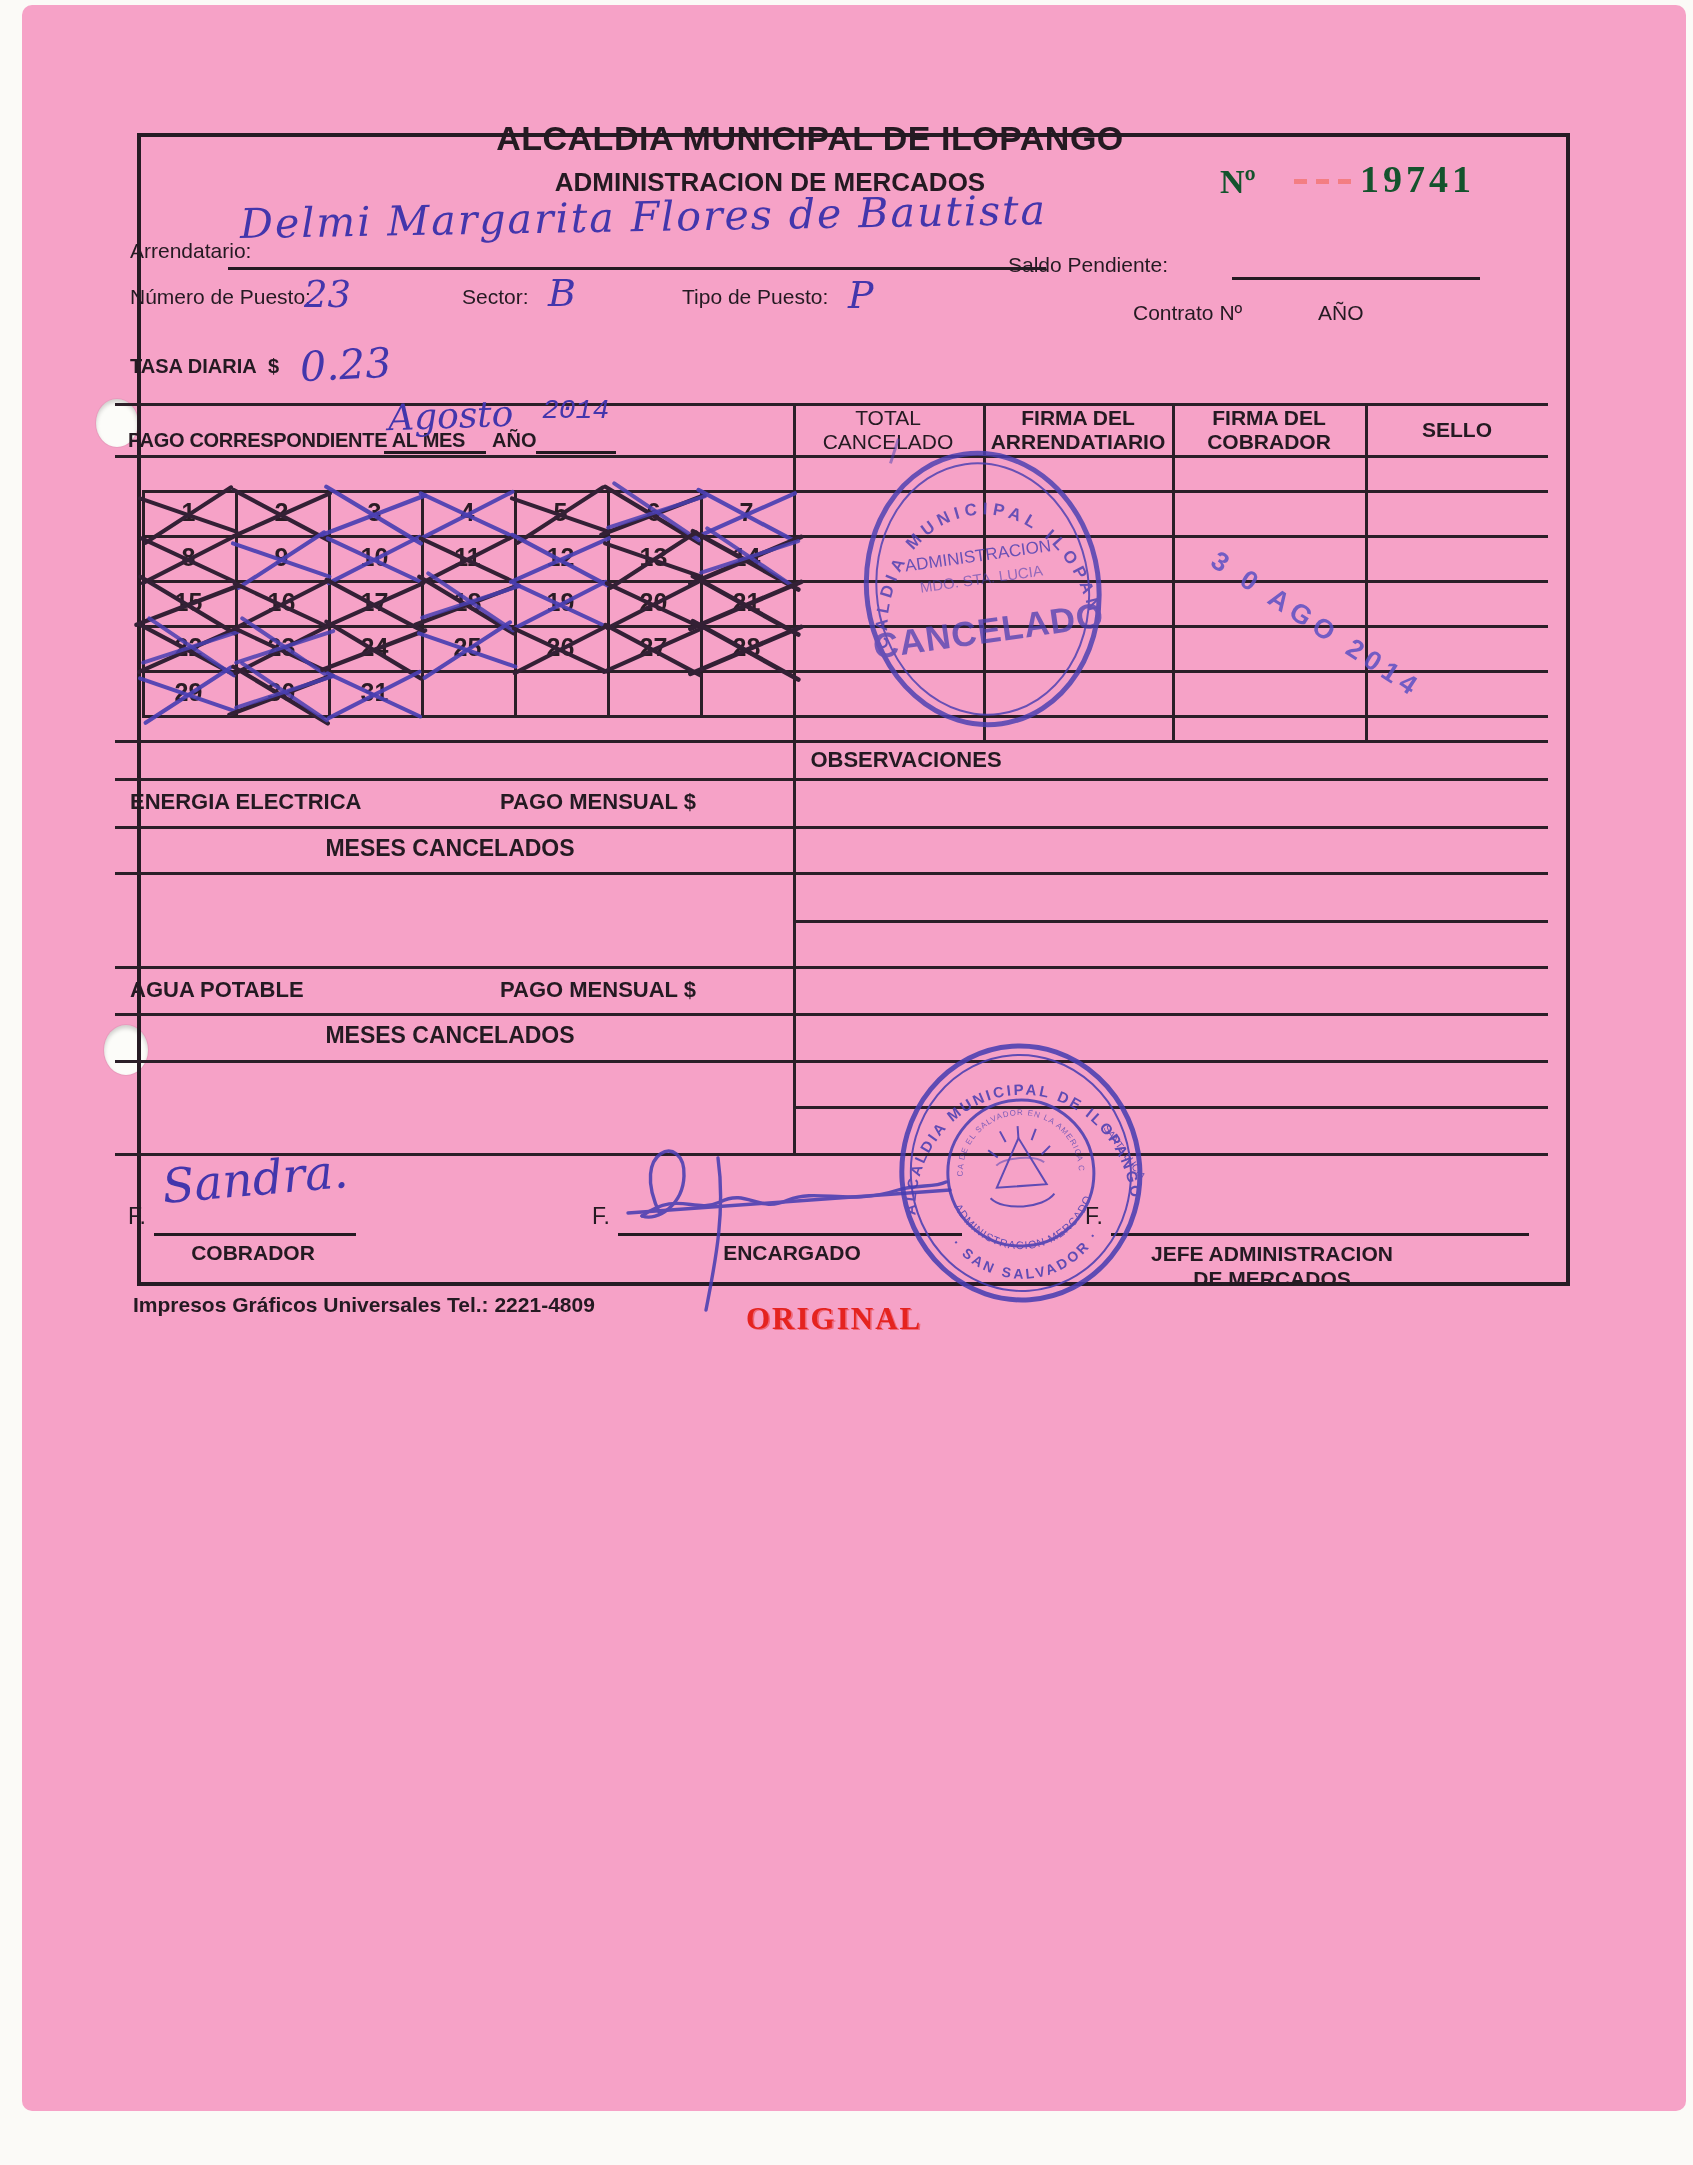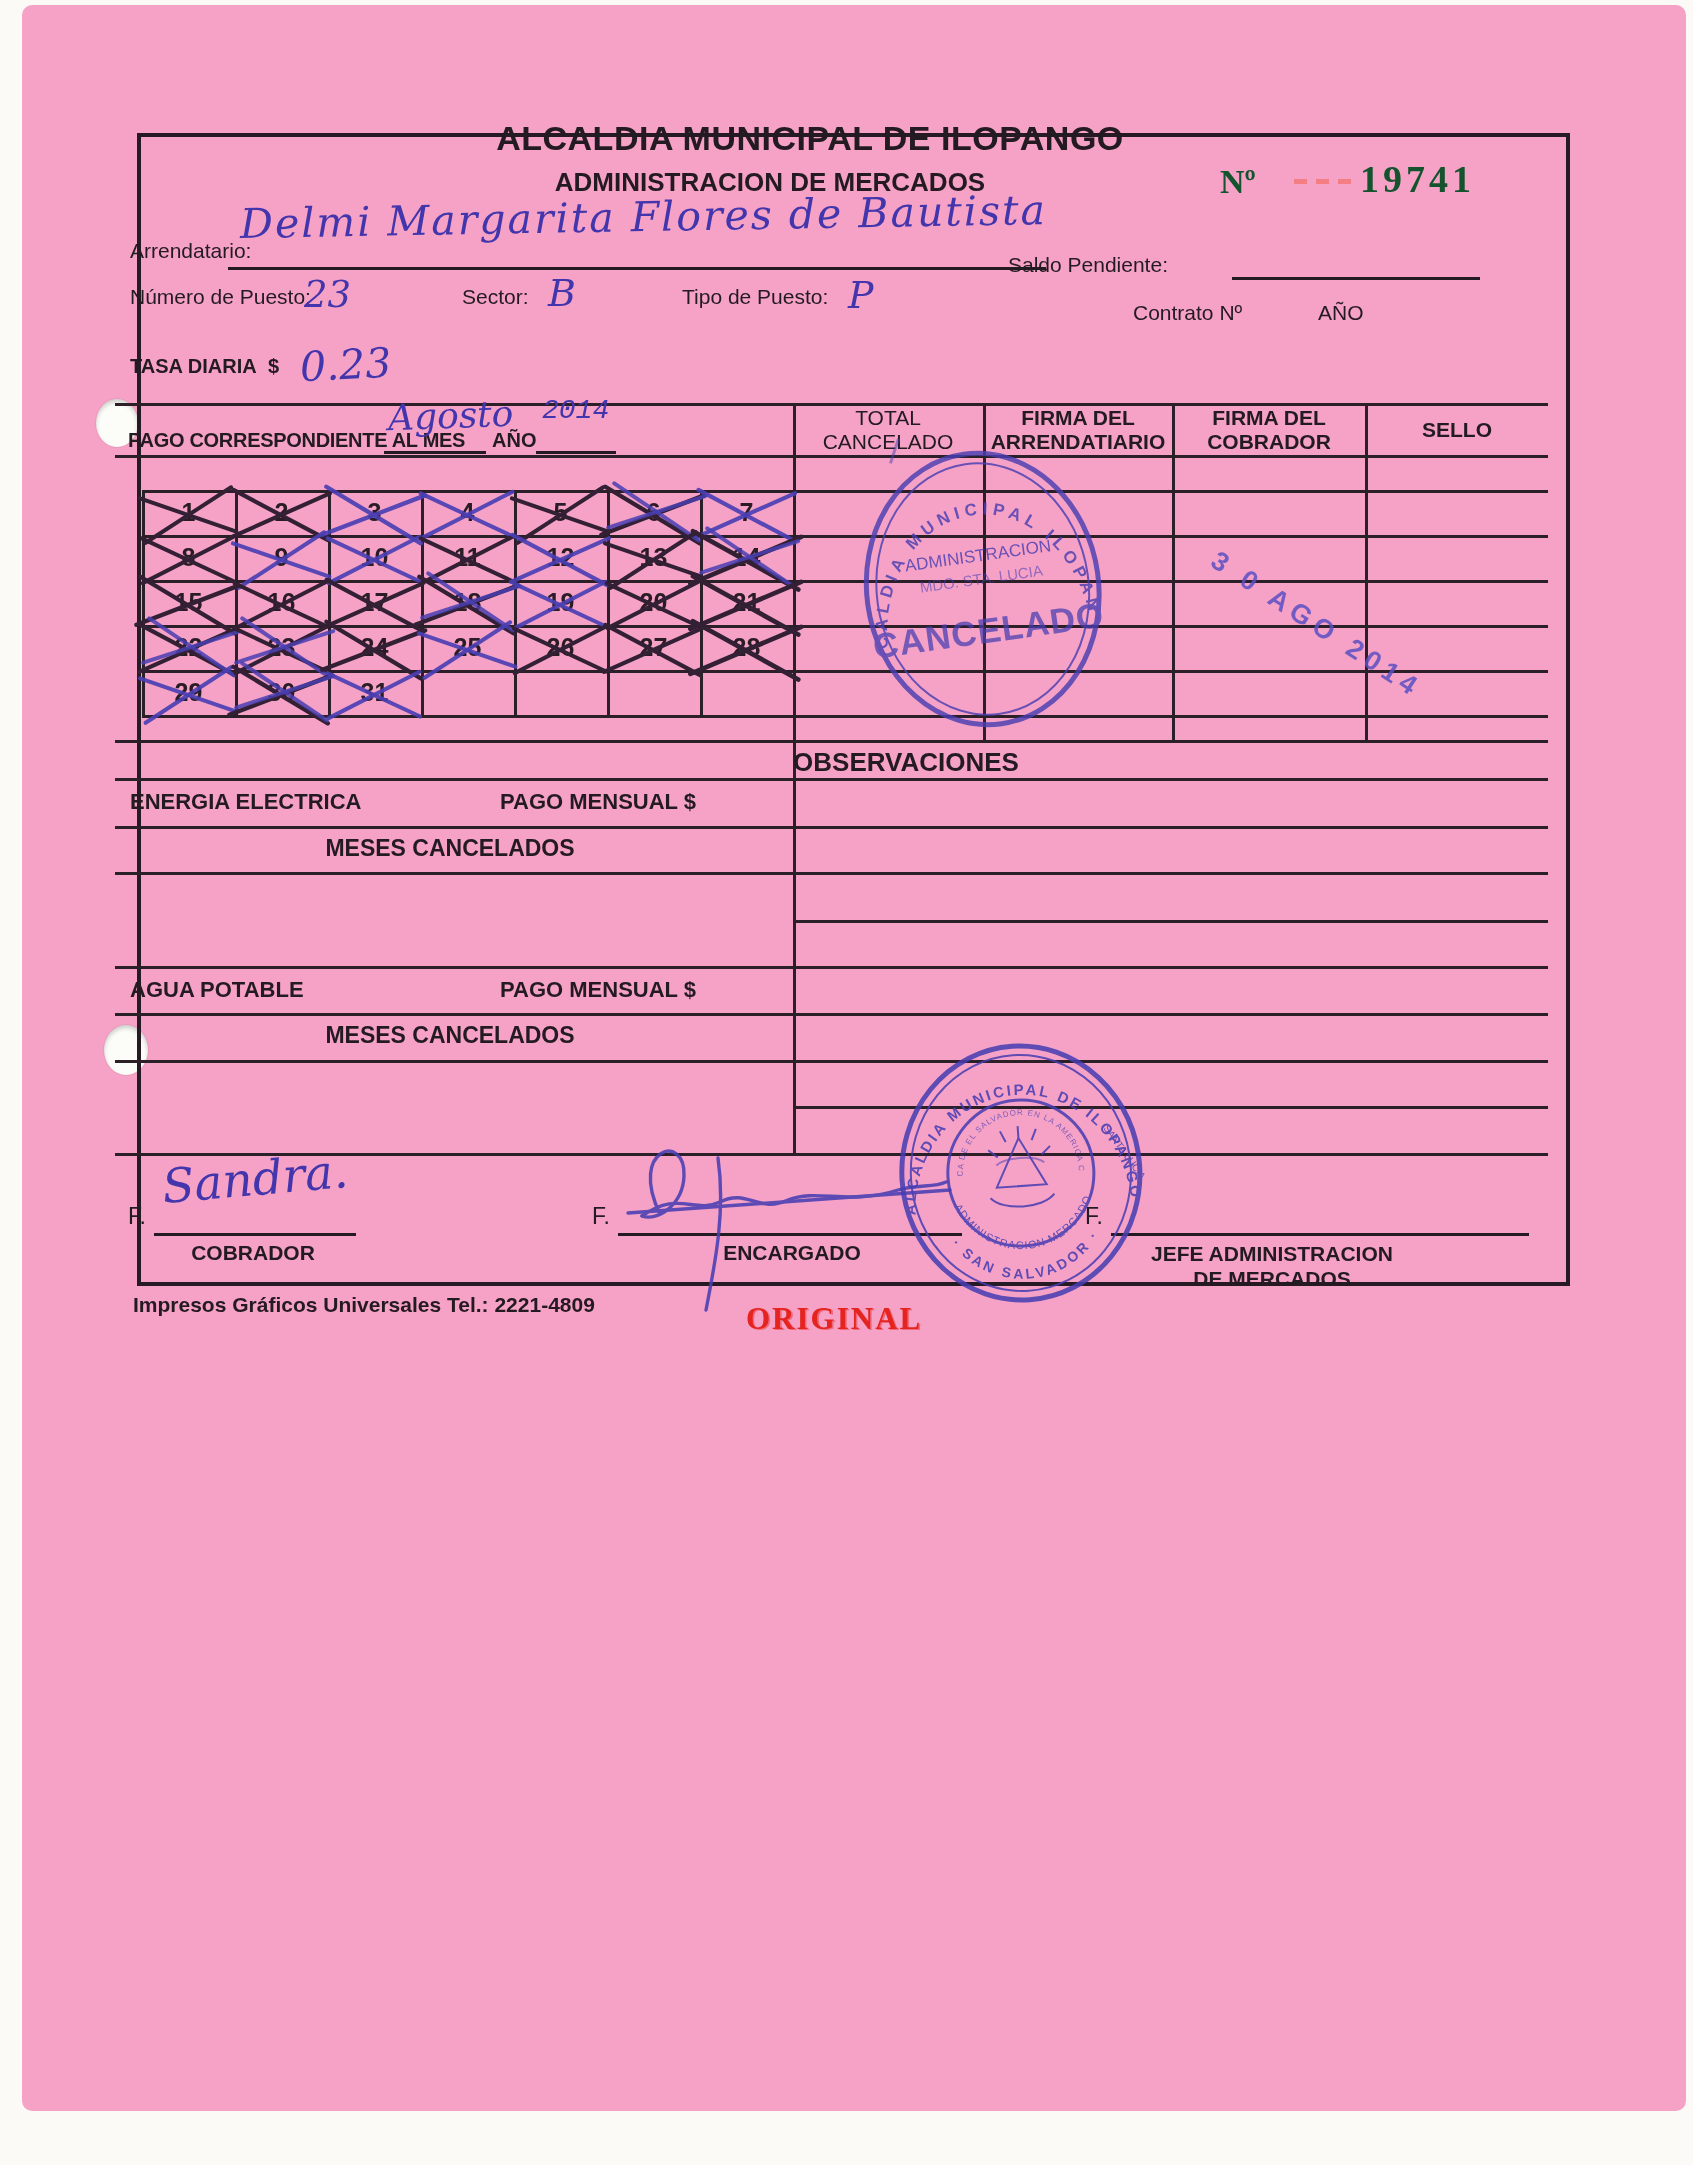--- a/index.html
+++ b/index.html
@@ -263,21 +263,21 @@
         <span class="dnum">30</span>
         <i class="xm a dark"></i>
         <i class="xm b"></i>
       </div>
       <div class="day">
         <span class="dnum">31</span>
         <i class="xm a blue"></i>
       </div>
     </div>
 
-  <div class="t ctr" style="left:771px;top:742px;width:226px;font-size:26px;font-weight:700;">OBSERVACIONES</div>
+  <div class="t ctr" style="left:771px;top:742px;width:226px;font-size:22px;font-weight:700;">OBSERVACIONES</div>
   <div class="t lblb" style="left:108px;top:784px;font-size:22px;">ENERGIA ELECTRICA</div>
   <div class="t lblb" style="left:478px;top:784px;font-size:22px;">PAGO MENSUAL $</div>
   <div class="t ctr" style="left:98px;top:830px;width:660px;font-size:23px;font-weight:700;">MESES CANCELADOS</div>
   <div class="t lblb" style="left:108px;top:972px;font-size:22px;">AGUA POTABLE</div>
   <div class="t lblb" style="left:478px;top:972px;font-size:22px;">PAGO MENSUAL $</div>
   <div class="t ctr" style="left:98px;top:1017px;width:660px;font-size:23px;font-weight:700;">MESES CANCELADOS</div>
 
   <div class="t lbl" style="left:106px;top:1198px;font-size:23px;">F.</div>
   <div class="rule" style="left:132px;top:1228px;width:202px;"></div>
   <div class="hw" style="left:140px;top:1146px;font-size:47px;transform:rotate(-5deg);">Sandra.</div>

